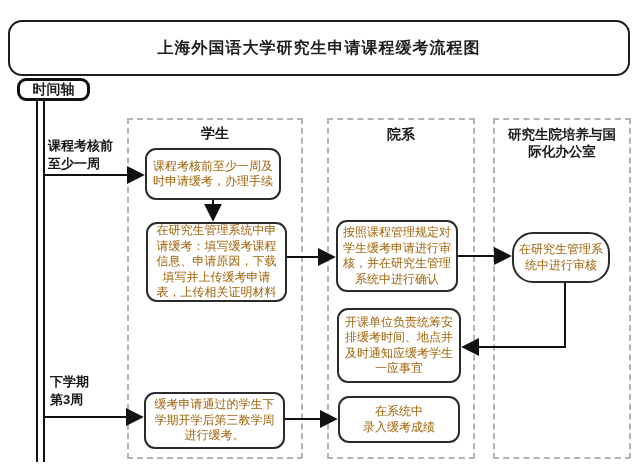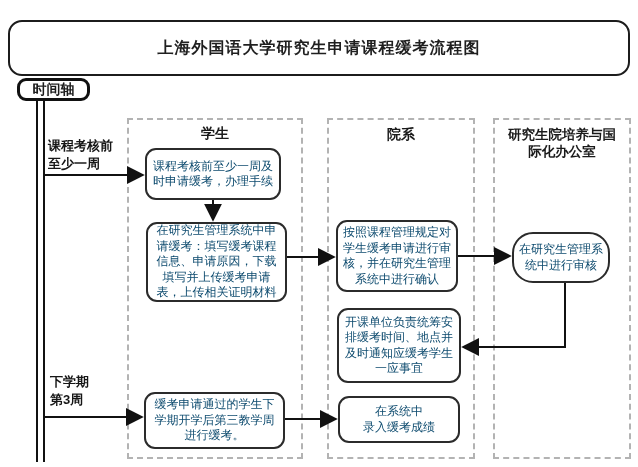--- a/index.html
+++ b/index.html
@@ -53,21 +53,21 @@
     margin-top: 6px; text-align: center; font-size: 14px; font-weight: bold;
     line-height: 17px; white-space: pre-line; color: #1a1a1a;
   }
   .lane-grad .lane-header { font-size: 13.5px; }
   
   .node {
     position: absolute; box-sizing: border-box; background: #ffffff;
     border: 2px solid #2b2b2b; border-radius: 11px;
     display: flex; align-items: center; justify-content: center;
     text-align: center; font-size: 12px; line-height: 15.5px;
-    padding: 2px 4px; z-index: 2; color: #0c4a6e;
+    padding: 2px 4px; z-index: 2; color: #a16207;
     white-space: pre-line;
   }
   .node-s1 { left: 145px; top: 148px; width: 136px; height: 52px; }
   .node-s2 { left: 146px; top: 222px; width: 141px; height: 80px; }
   .node-s3 { left: 144px; top: 392px; width: 141px; height: 57px; }
   .node-d1 { left: 336px; top: 220px; width: 122px; height: 72px; }
   .node-d2 { left: 337px; top: 308px; width: 124px; height: 75px; }
   .node-d3 { left: 338px; top: 396px; width: 122px; height: 47px; }
   .node-g1 { left: 512px; top: 232px; width: 98px; height: 51px; border-radius: 21px; }
   

